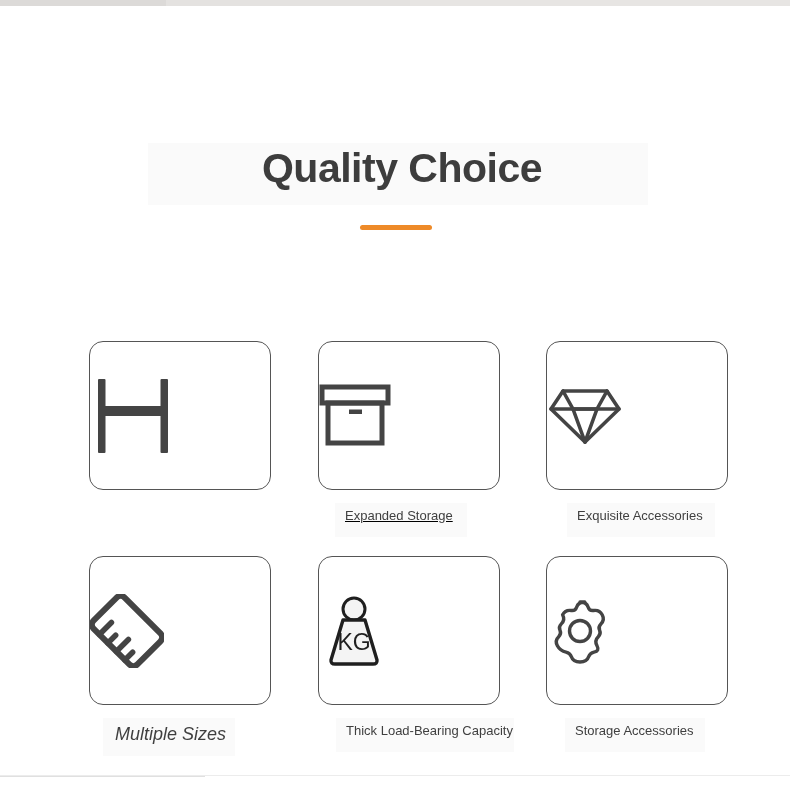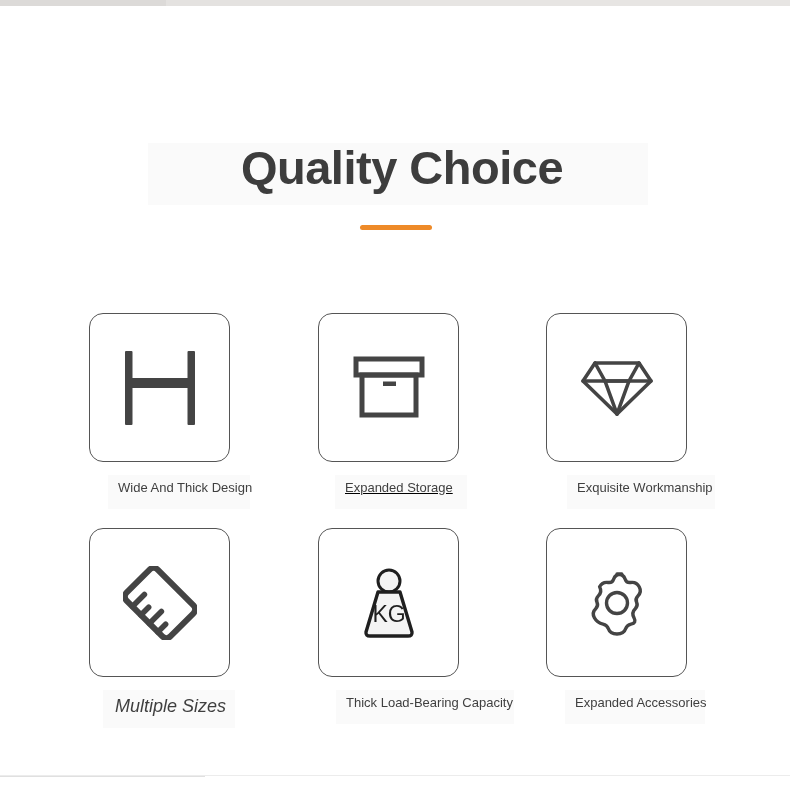--- a/index.html
+++ b/index.html
@@ -58,21 +58,21 @@
     text-align: center;
   }
   .heading-ghost {
     position: absolute;
     left: 148px; top: 9px;
     width: 500px; height: 62px;
     background: #fafafa;
   }
   .heading {
     position: relative;
-    font-size: 47px;
+    font-size: 41px;
     font-weight: 700;
     letter-spacing: -0.5px;
     color: #3d3d3d;
     line-height: 68px;
     padding-left: 14px;
   }
   .accent-bar {
     position: absolute;
     left: 360px; top: 225px;
     width: 72px; height: 5px;
@@ -85,28 +85,28 @@
     position: absolute;
     left: 0; top: 0;
     width: 790px; height: 787px;
   }
   .cell {
     position: absolute;
     width: 230px;
   }
   .card {
     position: relative;
-    width: 141px;
+    width: 182px;
     height: 149px;
     border: 1px solid #555555;
     border-radius: 14px;
     background: #ffffff;
     display: flex;
     align-items: center;
-    justify-content: center;
+    margin-top: 28px;
   }
   .card-label {
     position: relative;
     margin-top: 17px;
     font-size: 13px;
     color: #3f3f3f;
     line-height: 18px;
     white-space: nowrap;
   }
   .card-label.big {
@@ -142,24 +142,20 @@
 
     <div class="cell" style="left:89px; top:313px;">
       <div class="card">
         <span>
           <svg width="86" height="78" viewBox="0 0 86 78">
             <rect x="8" y="2" width="7.5" height="74" rx="1" fill="#444444"></rect>
             <rect x="70.5" y="2" width="7.5" height="74" rx="1" fill="#444444"></rect>
             <rect x="9" y="29" width="68" height="10" fill="#444444"></rect>
           </svg>
         </span>
-      </div>
-      <div class="card-label" style="text-align:left; padding-left:29px;">
-        <span class="label-ghost" style="left:19px; top:-4px; width:142px; height:34px;"></span>
-        <span class="label-text">Wide And Thick Design</span>
       </div>
     </div>
 
     <div class="cell" style="left:318px; top:313px;text-decoration:underline;">
       <div class="card">
         <span>
           <svg width="72" height="64" viewBox="0 0 72 64">
             <rect x="3" y="3" width="66" height="16" fill="none" stroke="#444444" stroke-width="5"></rect>
             <rect x="9" y="19" width="54" height="40" fill="none" stroke="#444444" stroke-width="5"></rect>
             <rect x="30" y="25.5" width="13" height="4.5" fill="#444444"></rect>
@@ -181,21 +177,21 @@
               <path d="M4 24 H72"></path>
               <path d="M16 6 L26 24 L38 57"></path>
               <path d="M60 6 L50 24 L38 57"></path>
               <path d="M26 24 H50"></path>
             </g>
           </svg>
         </span>
       </div>
       <div class="card-label" style="text-align:left; padding-left:31px;">
         <span class="label-ghost" style="left:21px; top:-4px; width:148px; height:34px;"></span>
-        <span class="label-text">Exquisite Workmanship</span>
+        <span class="label-text">Exquisite Accessories</span>
       </div>
     </div>
 
     <div class="cell" style="left:89px; top:528px;">
       <div class="card">
         <span>
           <svg width="74" height="74" viewBox="0 0 74 74">
             <g transform="rotate(-45 37 37)">
               <rect x="15" y="6" width="44" height="62" rx="6" fill="none" stroke="#444444" stroke-width="6"></rect>
               <g stroke="#444444" stroke-width="5.5" stroke-linecap="round">
@@ -244,21 +240,21 @@
                      q-2.8 -5.2 1.3 -9.1 q2.9 -2.8 1.3 -6.4
                      q-1.6 -3.6 1.3 -6.4 q4.1 -3.9 1.3 -9.1
                      q2.8 -5.2 8.6 -4.3 q4.1 0.6 5.4 -3.3
                      q1.7 -5.2 8.2 -5.2 Z" fill="none" stroke="#444444" stroke-width="3.4" stroke-linejoin="round"></path>
             <circle cx="33" cy="33" r="10.5" fill="none" stroke="#444444" stroke-width="3.4"></circle>
           </svg>
         </span>
       </div>
       <div class="card-label" style="text-align:left; padding-left:29px;">
         <span class="label-ghost" style="left:19px; top:-4px; width:140px; height:34px;"></span>
-        <span class="label-text">Expanded Accessories</span>
+        <span class="label-text">Storage Accessories</span>
       </div>
     </div>
 
   </div>
 
   <div class="bottom-rule"></div>
   <div class="bottom-rule-b"></div>
 
 </div>
 

